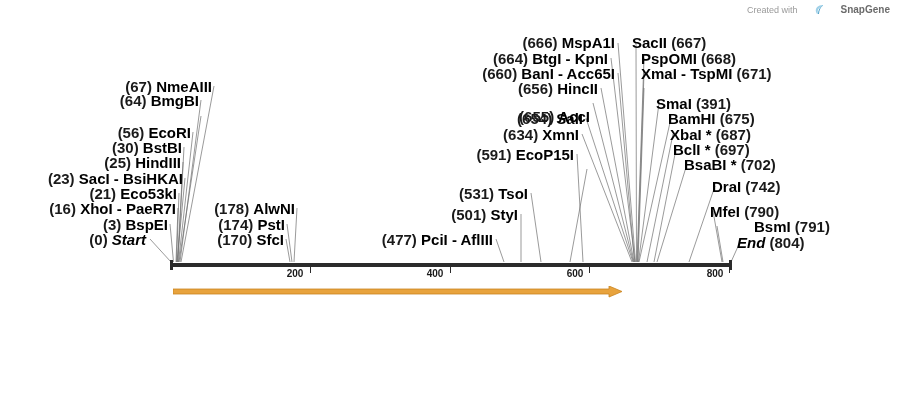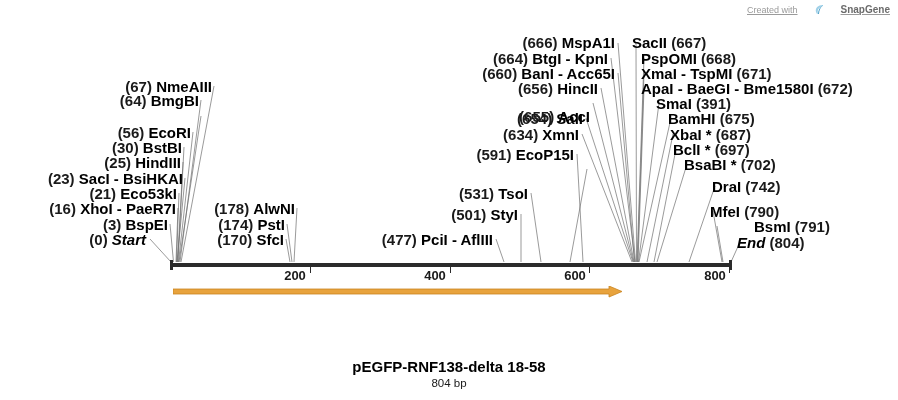--- a/index.html
+++ b/index.html
@@ -24,21 +24,20 @@
 
   
   .credit {
     top: 4px;
     right: 8px;
     font-size: 9px;
     color: #9a9a9a;
     display: flex;
     align-items: center;
     gap: 17px;
-    text-decoration: underline;
   }
   .credit .brand { color: #6b6b6b; font-weight: bold; font-size: 10px; }
   .credit .leaf { display: inline-block; width: 9px; height: 10px; position: relative; }
   .credit .leaf svg { display: block; }
 
   
   #mapline {
     left: 170px;
     top: 262px;
     width: 562px;
@@ -62,21 +61,21 @@
   .tick {
     position: absolute;
     top: 5px;
     width: 1px;
     height: 6px;
     background: #2b2b2b;
   }
   .ticklabel {
     position: absolute;
     top: 6px;
-    font-size: 13px;
+    font-size: 10px;
     font-weight: bold;
     color: #1a1a1a;
     transform: translateX(-50%);
     white-space: nowrap;
   }
 
   
   #orf {
     left: 173px;
     top: 286px;
@@ -217,21 +216,20 @@
   <div class="lbl right" style="left:583px; top:112px;"><span class="pos">(654)</span> <span class="enz">SalI</span></div>
   <div class="lbl right" style="left:590px; top:110px;"><span class="pos">(655)</span> <span class="enz">AccI</span></div>
   <div class="lbl right" style="left:598px; top:82px;"><span class="pos">(656)</span> <span class="enz">HincII</span></div>
   <div class="lbl right" style="left:615px; top:67px;"><span class="pos">(660)</span> <span class="enz">BanI  -  Acc65I</span></div>
   <div class="lbl right" style="left:608px; top:52px;"><span class="pos">(664)</span> <span class="enz">BtgI  -  KpnI</span></div>
   <div class="lbl right" style="left:615px; top:36px;"><span class="pos">(666)</span> <span class="enz">MspA1I</span></div>
 
   <div class="lbl" style="left:632px; top:36px;"><span class="enz">SacII</span> <span class="pos">(667)</span></div>
   <div class="lbl" style="left:641px; top:52px;"><span class="enz">PspOMI</span> <span class="pos">(668)</span></div>
   <div class="lbl" style="left:641px; top:67px;"><span class="enz">XmaI  -  TspMI</span> <span class="pos">(671)</span></div>
-  <div class="lbl" style="left:641px; top:82px;"><span class="enz">ApaI  -  BaeGI  -  Bme1580I</span> <span class="pos">(672)</span></div>
   <div class="lbl" style="left:656px; top:97px;"><span class="enz">SmaI</span> <span class="pos">(391)</span></div>
   <div class="lbl" style="left:668px; top:112px;"><span class="enz">BamHI</span> <span class="pos">(675)</span></div>
   <div class="lbl" style="left:670px; top:128px;"><span class="enz">XbaI *</span> <span class="pos">(687)</span></div>
   <div class="lbl" style="left:673px; top:143px;"><span class="enz">BclI *</span> <span class="pos">(697)</span></div>
   <div class="lbl" style="left:684px; top:158px;"><span class="enz">BsaBI *</span> <span class="pos">(702)</span></div>
   <div class="lbl" style="left:712px; top:180px;"><span class="enz">DraI</span> <span class="pos">(742)</span></div>
   <div class="lbl" style="left:710px; top:205px;"><span class="enz">MfeI</span> <span class="pos">(790)</span></div>
   <div class="lbl" style="left:714px; top:220px;padding-left:40px;"><span class="enz">BsmI</span> <span class="pos">(791)</span></div>
   <div class="lbl" style="left:737px; top:236px;"><span class="enz italic">End</span> <span class="pos">(804)</span></div>
 
@@ -252,16 +250,14 @@
     <div class="tick" style="left:559.2px;"></div>
     <div class="ticklabel" style="left:545px;">800</div>
   </div>
 
   <div id="orf" class="abs">
     <svg width="449" height="12" viewBox="0 0 449 12">
       <path d="M0 3 H436 V0 L449 5.5 L436 11 V8 H0 Z" fill="#E8A33D" stroke="#C98420" stroke-width="0.8"></path>
     </svg>
   </div>
 
-  <div id="title" class="abs">pEGFP-RNF138-delta 18-58</div>
-  <div id="subtitle" class="abs">804 bp</div>
 
 </div>
 
 </body></html>

